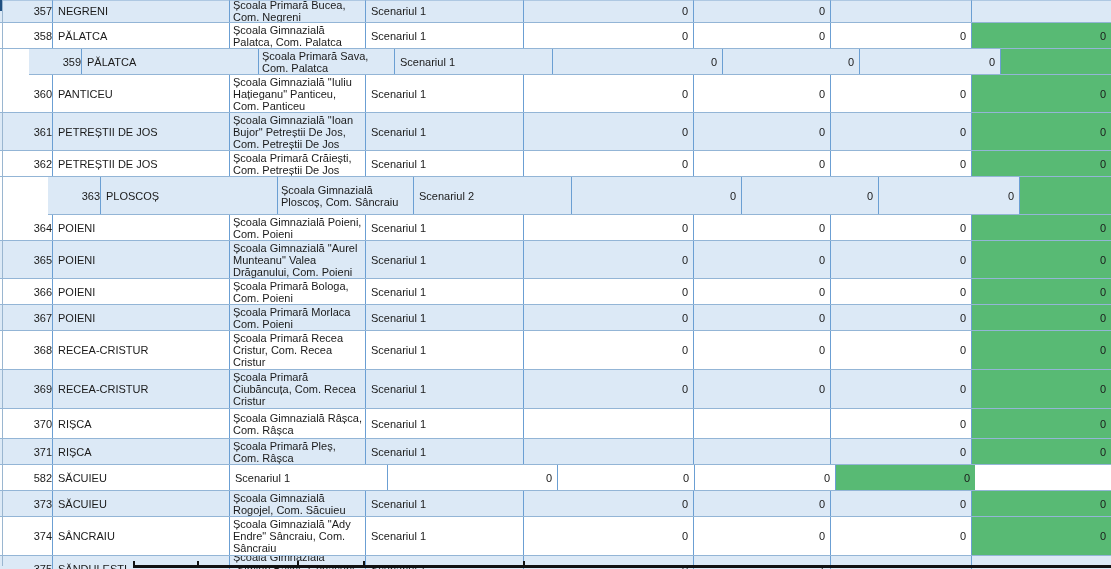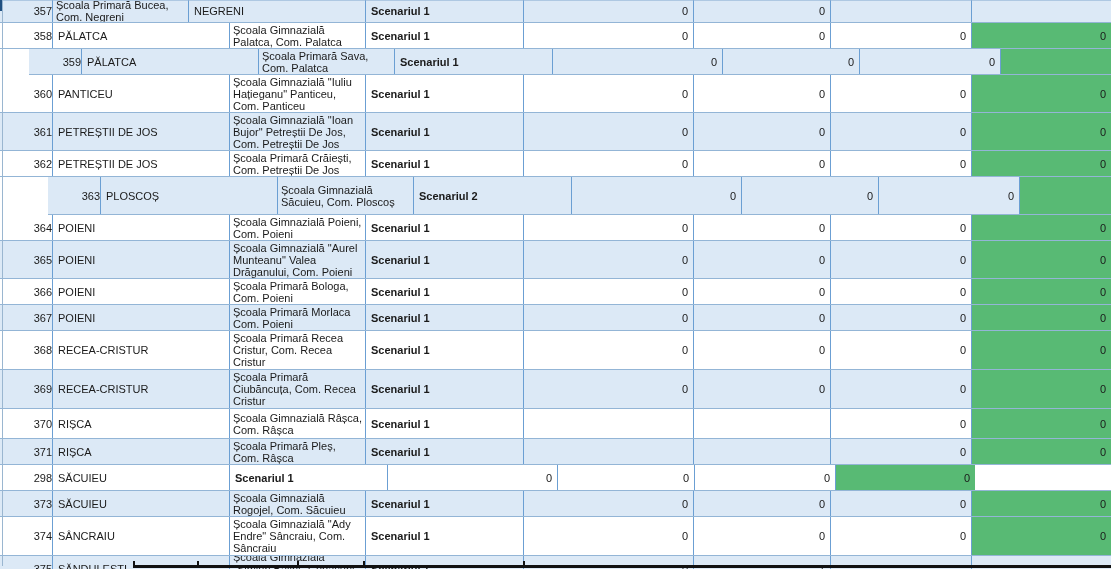--- a/index.html
+++ b/index.html
@@ -37,41 +37,41 @@
     height:100%;
     border-right:1px solid var(--v-border);
     display:flex;
     align-items:center;
     overflow:hidden;
     line-height:12px;
   }
   .c0{width:53px;justify-content:flex-end;}
   .c1{width:177px;padding-left:5px;}
   .c2{width:136px;padding-left:3px;padding-right:1px;}
-  .c3{width:158px;padding-left:5px;font-weight:bold;}
+  .c3{width:158px;padding-left:5px;}
   .c4{width:170px;justify-content:flex-end;padding-right:5px;}
   .c5{width:137px;justify-content:flex-end;padding-right:5px;}
   .c6{width:141px;justify-content:flex-end;padding-right:5px;}
   .c7{width:139px;justify-content:flex-end;padding-right:5px;border-right:none;}
   .c7.green{background:var(--green);}
   .left-line{position:absolute;left:2px;top:0;height:566px;width:1px;background:#9ab6d0;}
   .corner-mark{position:absolute;left:0;top:0;width:2px;height:11px;background:var(--corner-blue);}
   .top-line{position:absolute;left:0;top:0;width:1111px;height:1px;background:#8fb3d6;opacity:.6;}
   .bottom-bar{position:absolute;left:133px;top:565px;width:978px;height:3px;background:var(--edge-dark);}
   .tick{position:absolute;top:561px;width:2px;height:5px;background:var(--edge-dark);}
 </style>
 </head>
 <body>
 
 <div class="page">
   <div class="tbl">
       <div class="row blue" style="height: 23px;">
     <div class="cell c0">357</div>
+    <div class="cell c1">NEGRENI</div>
     <div class="cell c2">Școala Primară Bucea, Com. Negreni</div>
-    <div class="cell c1">NEGRENI</div>
     <div class="cell c3">Scenariul 1</div>
     <div class="cell c4">0</div>
     <div class="cell c5">0</div>
     <div class="cell c6"></div>
     <div class="cell c7"></div>
   </div>
       <div class="row white" style="height: 26px;">
     <div class="cell c0">358</div>
     <div class="cell c1">PĂLATCA</div>
     <div class="cell c2">Școala Gimnazială Palatca, Com. Palatca</div>
@@ -117,21 +117,21 @@
     <div class="cell c2">Școala Primară Crăiești, Com. Petreștii De Jos</div>
     <div class="cell c3">Scenariul 1</div>
     <div class="cell c4">0</div>
     <div class="cell c5">0</div>
     <div class="cell c6">0</div>
     <div class="cell c7 green">0</div>
   </div>
       <div class="row blue" style="height: 38px; margin-left: 48px;">
     <div class="cell c0">363</div>
     <div class="cell c1">PLOSCOȘ</div>
-    <div class="cell c2">Școala Gimnazială Săcuieu, Com. Ploscoș</div>
+    <div class="cell c2">Școala Gimnazială Ploscoș, Com. Sâncraiu</div>
     <div class="cell c3">Scenariul 2</div>
     <div class="cell c4">0</div>
     <div class="cell c5">0</div>
     <div class="cell c6">0</div>
     <div class="cell c7 green">0</div>
   </div>
       <div class="row white" style="height: 26px;">
     <div class="cell c0">364</div>
     <div class="cell c1">POIENI</div>
     <div class="cell c2">Școala Gimnazială Poieni, Com. Poieni</div>
@@ -205,21 +205,21 @@
     <div class="cell c0">371</div>
     <div class="cell c1">RIȘCA</div>
     <div class="cell c2">Școala Primară Pleș, Com. Râșca</div>
     <div class="cell c3">Scenariul 1</div>
     <div class="cell c4"></div>
     <div class="cell c5"></div>
     <div class="cell c6">0</div>
     <div class="cell c7 green">0</div>
   </div>
       <div class="row white" style="height: 26px;">
-    <div class="cell c0">298</div>
+    <div class="cell c0">582</div>
     <div class="cell c1">SĂCUIEU</div>
     <div class="cell c3">Scenariul 1</div>
     <div class="cell c4">0</div>
     <div class="cell c5">0</div>
     <div class="cell c6">0</div>
     <div class="cell c7 green">0</div>
   </div>
       <div class="row blue" style="height: 26px; justify-content: space-between;">
     <div class="cell c0">373</div>
     <div class="cell c1">SĂCUIEU</div>

